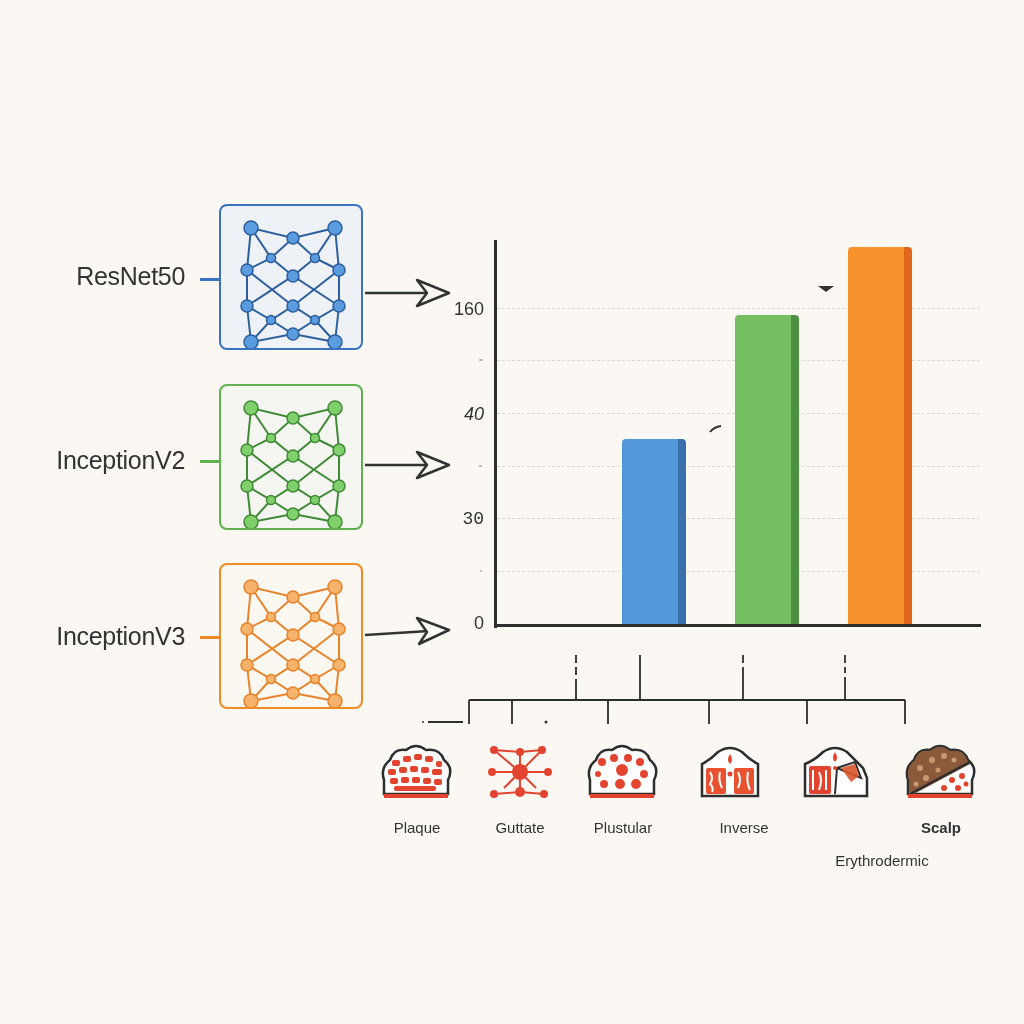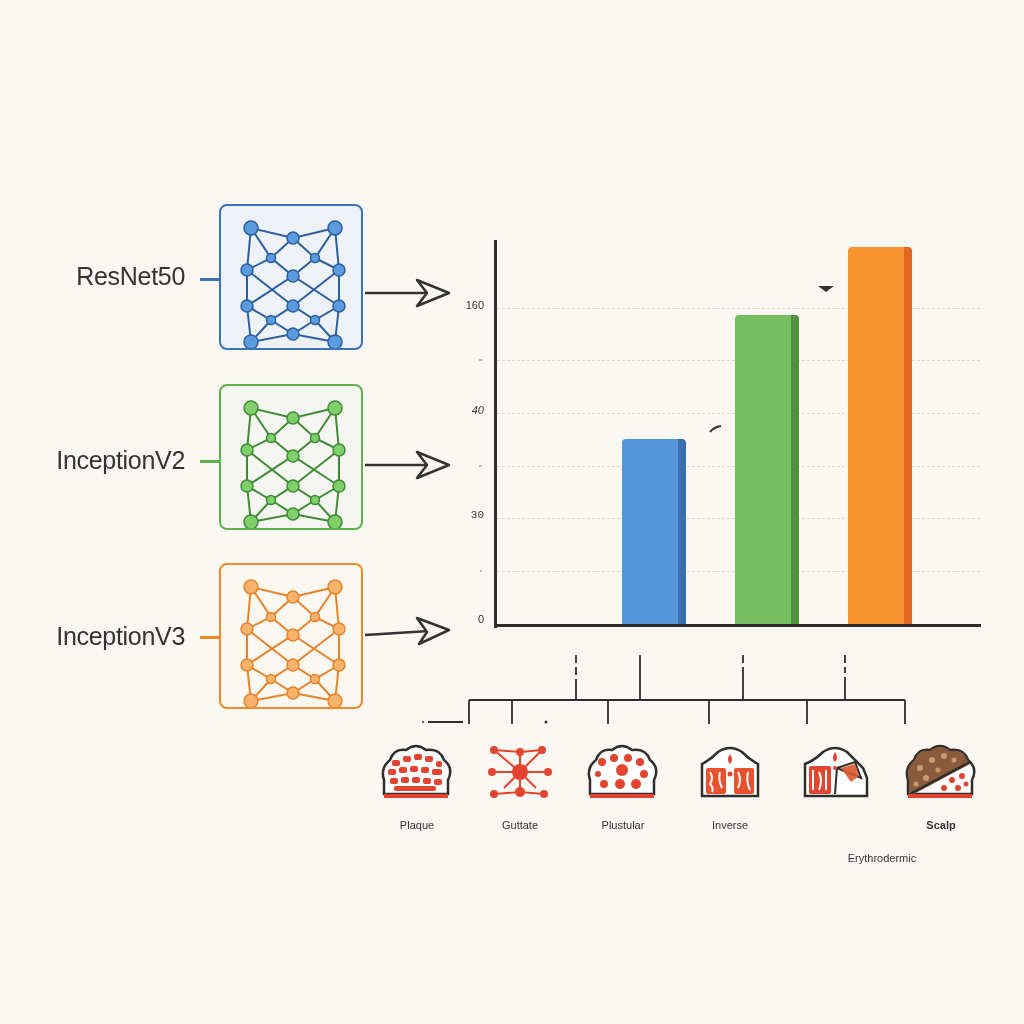--- a/index.html
+++ b/index.html
@@ -2,24 +2,24 @@
 <html><head>
 <meta charset="utf-8">
 <style>
   html,body{margin:0;padding:0;}
   body{width:1024px;height:1024px;background:#fbf8f4;position:relative;overflow:hidden;font-family:"Liberation Sans",sans-serif;color:#2e2e2e;}
   .abs{position:absolute;}
   .model-label{position:absolute;font-size:25px;color:#333;text-align:right;width:190px;left:-5px;letter-spacing:-0.3px;}
   .model-box{position:absolute;width:144px;height:146px;border-radius:8px;border:2.5px solid;box-sizing:border-box;background:#f7f6f3;}
   .connector{position:absolute;height:2.5px;width:19px;}
   .arrow{position:absolute;}
-  .tick-label{position:absolute;font-size:11px;color:#333;text-align:right;width:40px;}
+  .tick-label{position:absolute;font-size:18px;color:#333;text-align:right;width:40px;}
   .grid{position:absolute;left:497px;width:483px;height:0;border-top:1.5px dashed #dcd8d2;}
   .bar{position:absolute;border-radius:4px 4px 0 0;}
-  .cat-label{position:absolute;font-size:11px;color:#333;text-align:center;width:130px;}
+  .cat-label{position:absolute;font-size:15px;color:#333;text-align:center;width:130px;}
   .cat-icon{position:absolute;width:80px;height:70px;}
 </style>
 </head>
 <body>
 
 <div>
   <div class="model-label" style="top:262px;">ResNet50</div>
   <div class="connector" style="left:200px;top:278px;background:#3b72c0;"></div>
   <div class="model-box" style="left:219px;top:204px;border-color:#3b72c0;background:#eef1f5;">
     <svg width="140" height="142" viewBox="0 0 140 142">
@@ -239,21 +239,21 @@
       <path d="M40 16 Q36 22 40 26 Q44 22 40 16 Z" fill="#e2442f"></path>
       <g fill="#e8522f">
         <rect x="16" y="30" width="20" height="26" rx="2"></rect>
           <rect x="44" y="30" width="20" height="26" rx="2"></rect>
       </g>
       <g stroke="#fff" stroke-width="2" fill="none">
         <path d="M20 34 Q24 40 20 46 Q24 50 22 54 M30 34 Q28 42 32 50 M48 34 Q52 42 48 50 M58 34 Q56 44 60 52"></path>
       </g>
       <circle cx="40" cy="36" r="2.5" fill="#e2442f"></circle>
     </svg>
-    <div class="cat-label" style="left:665px;top:819px;">Inverse</div>
+    <div class="cat-label" style="left:679px;top:819px;">Inverse</div>
   </div>
 
   <div>
     <svg class="cat-icon" style="left:795px;top:738px;" viewBox="0 0 80 70">
       <path d="M10 58 L10 26 Q20 22 28 14 Q40 6 52 14 Q60 22 68 30 L72 40 L72 58 Z" fill="#fff" stroke="#2e2e2e" stroke-width="2.5"></path>
       <path d="M40 14 Q36 20 40 24 Q44 20 40 14 Z" fill="#e2442f"></path>
       <rect x="14" y="28" width="22" height="28" rx="2" fill="#e2442f"></rect>
       <g stroke="#fff" stroke-width="2" fill="none">
           <path d="M18 32 L18 52 M24 34 Q28 42 24 52 M31 32 L31 52"></path>
         </g>

